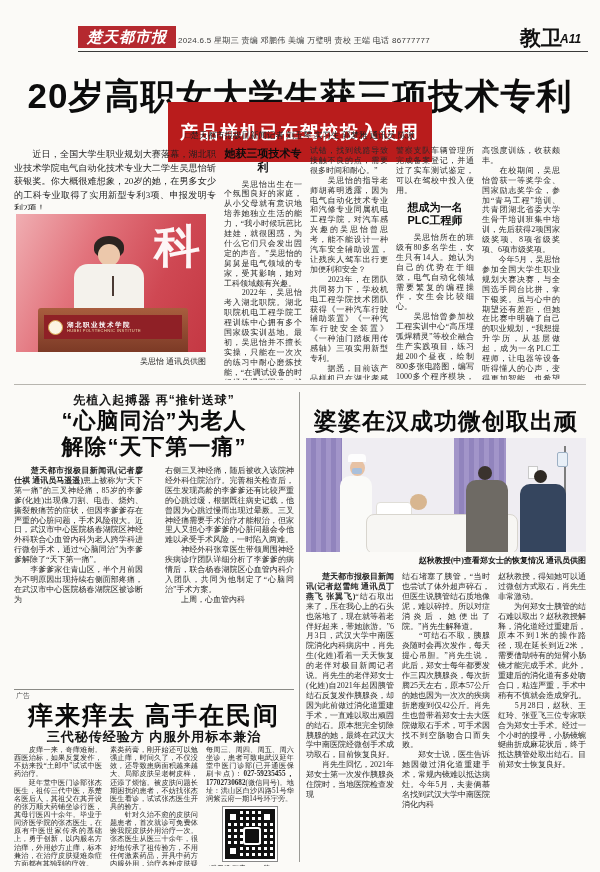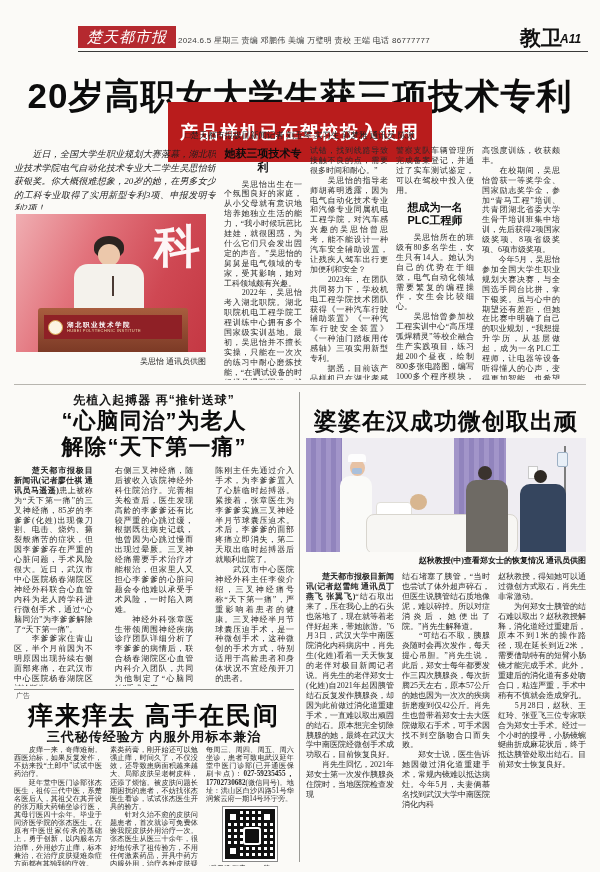--- a/index.html
+++ b/index.html
@@ -2,31 +2,31 @@
 <html><head>
 <meta charset="utf-8">
 <style>
   html,body{margin:0;padding:0;background:#e8e6e0;}
   .page{position:relative;width:600px;height:872px;margin:0 auto;background:#fbfaf7;color:#262626;
         font-family:"Liberation Serif",serif;overflow:hidden;}
   .abs{position:absolute;}
   .hline{position:absolute;background:#3a3a3a;height:1px;}
   .vline{position:absolute;background:#9a9a96;width:1px;}
   .masthead{background:#b5292f;color:#fff;font-family:"Liberation Serif",serif;
-            font-style:italic;font-weight:normal;font-size:15px;line-height:22px;
+            font-style:italic;font-weight:bold;font-size:15px;line-height:22px;
             padding:0 9px;letter-spacing:1px;}
   .dateline{font-family:"Liberation Sans",sans-serif;font-size:8px;color:#3c3c3c;letter-spacing:.3px;}
   .section-label{font-family:"Liberation Sans",sans-serif;font-weight:900;font-size:21px;color:#111;}
   .pageno{font-family:"Liberation Sans",sans-serif;font-weight:bold;font-size:12px;color:#111;font-style:italic;}
   .h-lead{font-family:"Liberation Sans",sans-serif;font-weight:900;font-size:35px;line-height:1.05;
           color:#0c0c0c;text-align:center;letter-spacing:1px;white-space:nowrap;}
   .h-sub{font-family:"Liberation Sans",sans-serif;font-weight:bold;font-size:18px;color:#fff;
          background:#b91c1c;padding:18px 12px;display:inline-block;letter-spacing:2px;}
   .byline{font-family:"Liberation Sans",sans-serif;font-size:8.5px;color:#222;text-align:center;}
-  .intro{font-style:italic;font-size:9px;line-height:1.5;text-align:justify;white-space:pre-line;color:#1e1e1e;}
+  .intro{font-size:9px;line-height:1.5;text-align:justify;white-space:pre-line;color:#1e1e1e;}
   .txt{font-size:8px;line-height:1.24;text-align:justify;white-space:pre-line;margin:0;color:#2a2a2a;}
   .col{position:absolute;overflow:hidden;}
   .sec-title{font-family:"Liberation Sans",sans-serif;font-weight:bold;font-size:11px;text-align:center;
              line-height:1.25;margin:1px 0 5px 0;white-space:pre-line;color:#0d0d0d;}
   .kicker{font-family:"Liberation Sans",sans-serif;font-weight:bold;font-size:12px;text-align:center;color:#141414;letter-spacing:1px;}
   .h-mid{font-family:"Liberation Sans",sans-serif;font-weight:900;font-size:22px;line-height:1.2;
          text-align:center;color:#0b0b0b;white-space:pre-line;letter-spacing:1px;}
   .caption{font-size:8px;text-align:right;color:#222;}
   .caption-b{font-size:8px;font-weight:bold;text-align:right;color:#161616;}
   .flexcols{display:flex;gap:8px;}
@@ -143,24 +143,20 @@
   <div class="abs flexcols" style="left:14px;top:466px;width:280px;height:220px;gap:22px;">
     <div>
       <p class="txt"><b>　　楚天都市报极目新闻讯(记者廖仕祺 通讯员马遥遥)</b><span>患上被称为“天下第一痛”的三叉神经痛，85岁的李爹爹(化姓)出现像刀割、电击、烧灼、撕裂般痛苦的症状，但因李爹爹存在严重的心脏问题，手术风险很大。近日，武汉市中心医院杨春湖院区神经外科联合心血管内科为老人跨学科进行微创手术，通过“心脑同治”为李爹爹解除了“天下第一痛”。
 　　李爹爹家住青山区，半个月前因为不明原因出现持续右侧面部疼痛，在武汉市中心医院杨春湖院区被诊断为</span></p>
     </div>
     <div>
       <p class="txt">右侧三叉神经痛，随后被收入该院神经外科住院治疗。完善相关检查后，医生发现高龄的李爹爹还有比较严重的心跳过缓，根据既往病史记载，他曾因为心跳过慢而出现过晕厥。三叉神经痛需要手术治疗才能根治，但家里人又担心李爹爹的心脏问题会令他难以承受手术风险，一时陷入两难。
 　　神经外科张章医生带领周围神经疾病诊疗团队详细分析了李爹爹的病情后，联合杨春湖院区心血管内科介入团队，共同为他制定了“心脑同治”手术方案。
 　　上周，心血管内科</p>
     </div>
-    <div>
-      <p class="txt">陈刚主任先通过介入手术，为李爹爹置入了心脏临时起搏器。紧接着，张章医生为李爹爹实施三叉神经半月节球囊压迫术。术后，李爹爹的面部疼痛立即消失，第二天取出临时起搏器后就顺利出院了。
-　　武汉市中心医院神经外科主任李俊介绍，三叉神经痛号称“天下第一痛”，严重影响着患者的健康。三叉神经半月节球囊压迫手术，是一种微创手术，这种微创的手术方式，特别适用于高龄患者和身体状况不宜经颅开刀的患者。</p>
-    </div>
   </div>
 
   <div class="abs h-mid" style="left:306px;top:408px;width:280px;font-size:23px;">婆婆在汉成功微创取出顽石</div>
 
   <div class="abs ph2" style="left:306px;top:438px;width:280px;height:114px;">
     <div class="curtain" style="left:0;width:36px;"></div>
     <div class="curtain" style="left:148px;width:52px;"></div>
     <div class="pole" style="left:258px;top:8px;height:72px;"></div>
     <div class="ivbag" style="left:251px;top:14px;"></div>
     <div class="switch" style="left:222px;top:28px;"></div>

